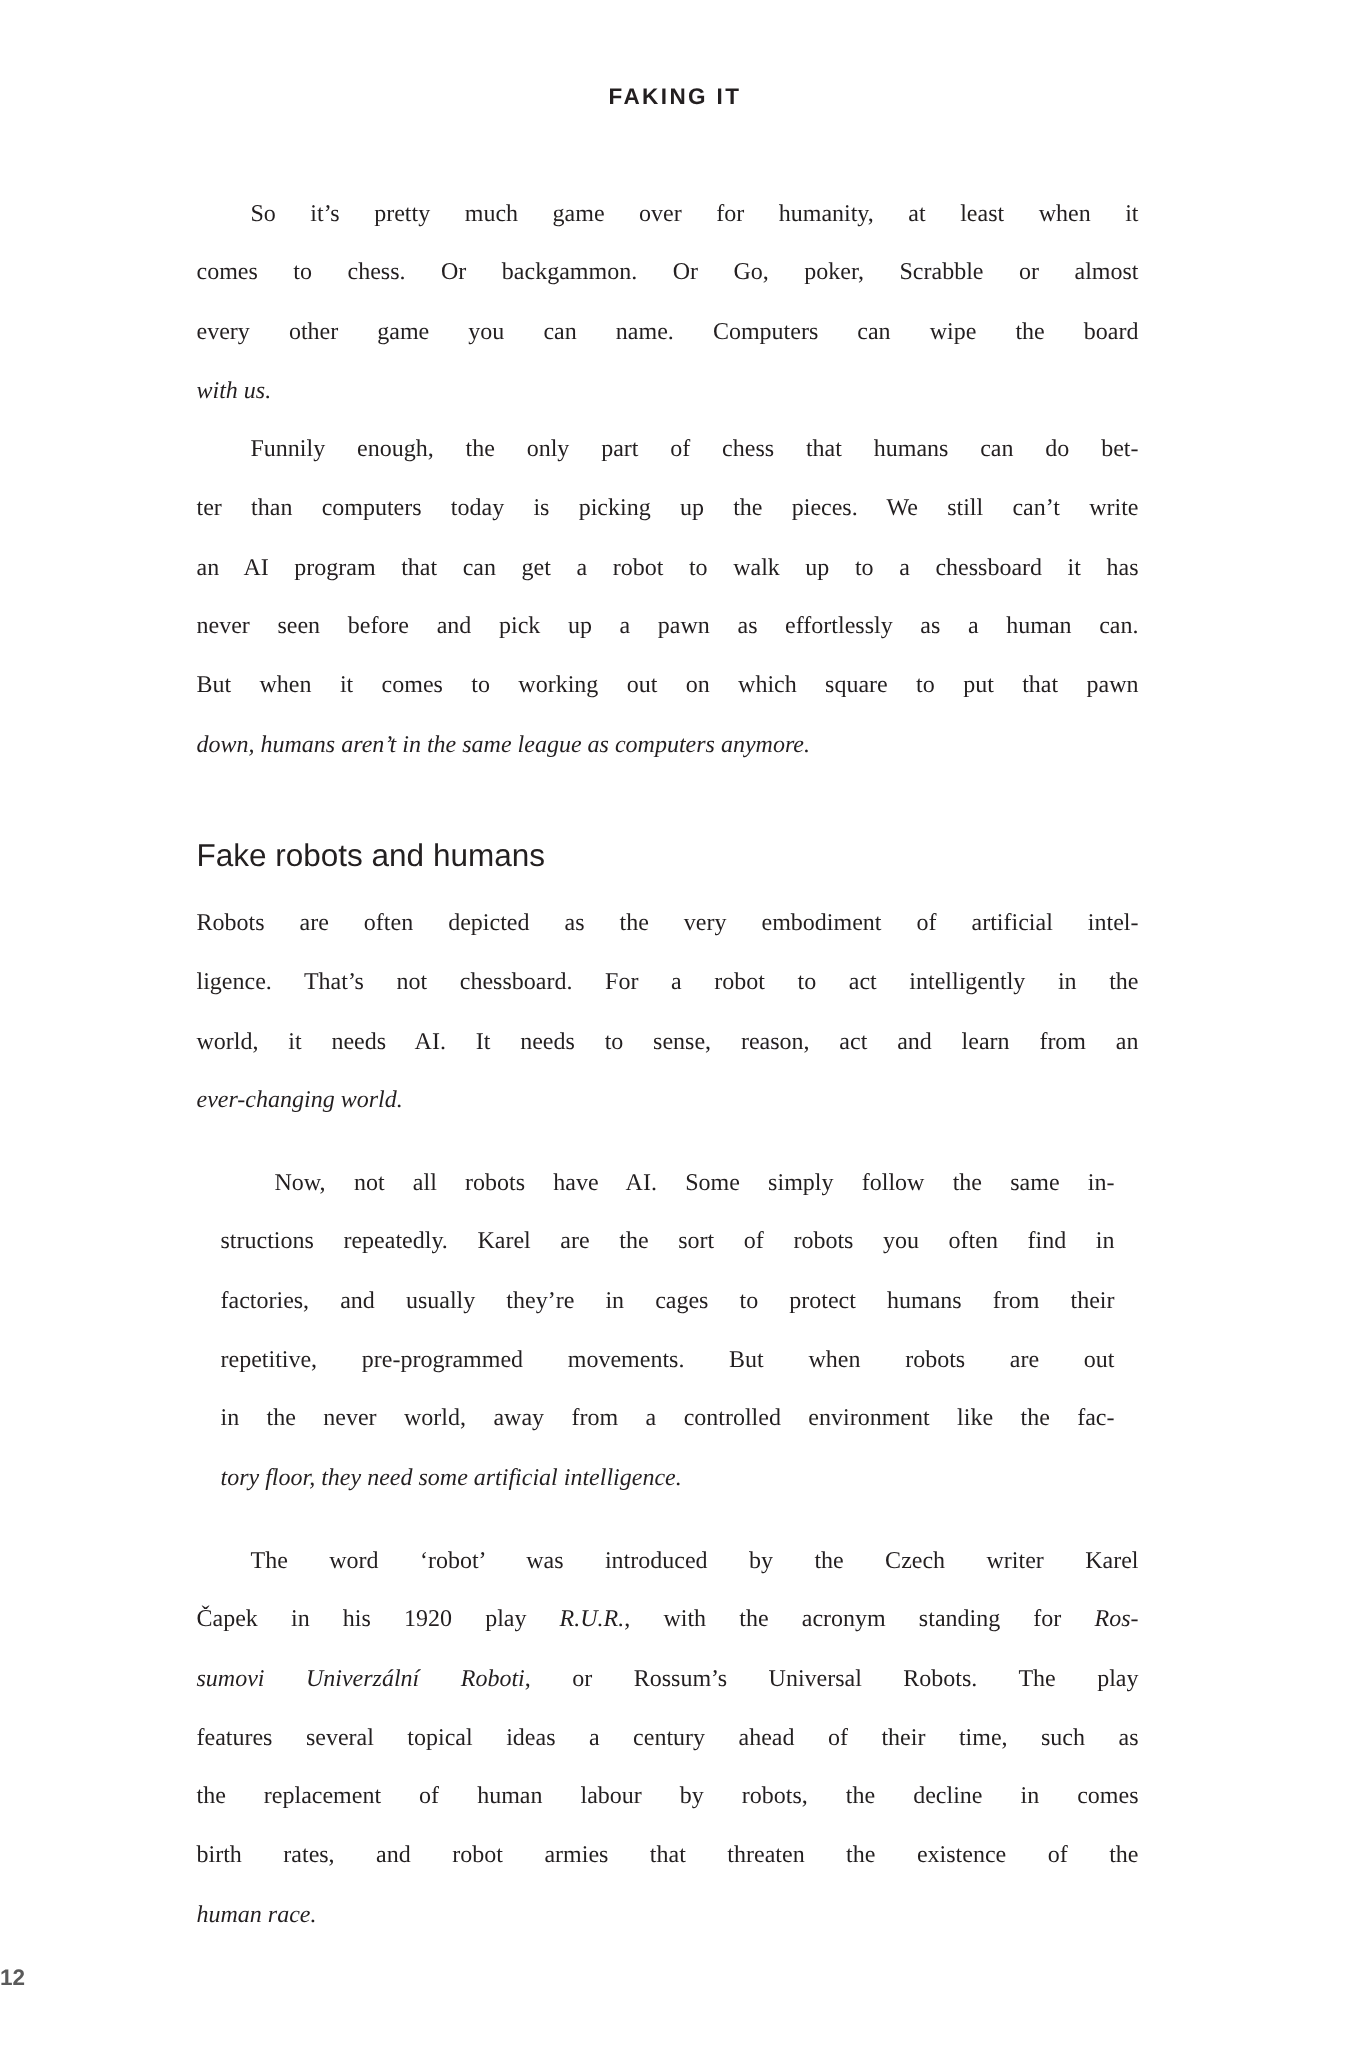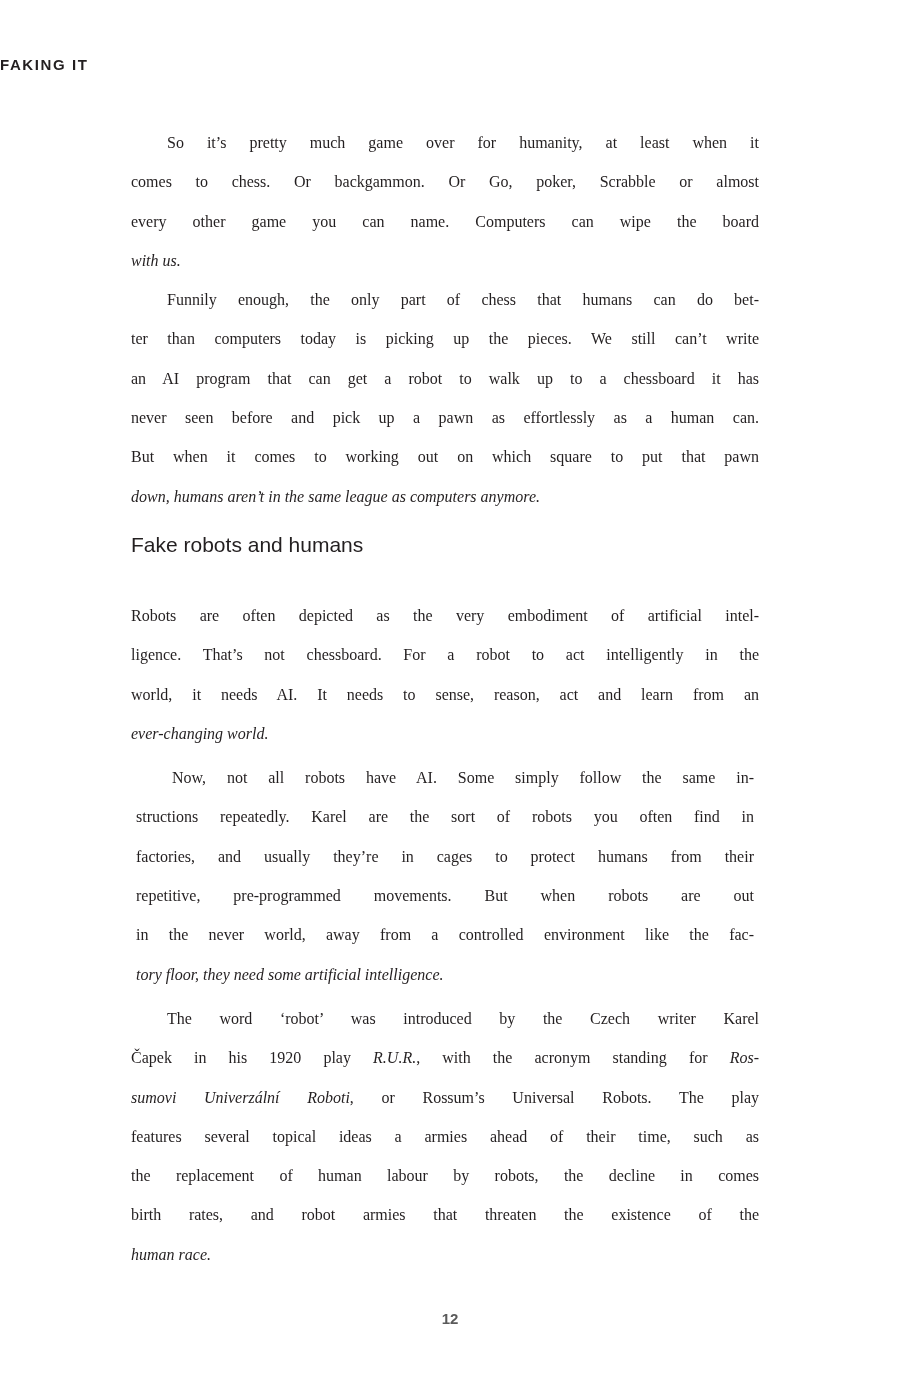--- a/index.html
+++ b/index.html
@@ -12,21 +12,21 @@
       height: 1373px;
       position: relative;
       overflow: hidden;
       color: #231f20;
     }
     .running-head {
       position: absolute;
       top: 56px;
       left: 0;
       width: 900px;
-      text-align: left;
+      text-align: center;
       font-family: "Liberation Sans", sans-serif;
       font-weight: bold;
       font-size: 15px;
       letter-spacing: 1.6px;
       color: #231f20;
     }
     .text-block {
       position: absolute;
       left: 131px;
       width: 628px;
@@ -46,31 +46,30 @@
     .line.last {
       text-align-last: left;
       font-style: italic;
     }
     .indent {
       padding-left: 36px;
     }
     .heading {
       position: absolute;
       left: 131px;
-      top: 533px;
+      top: 559px;
       font-family: "Liberation Sans", sans-serif;
       font-size: 21px;
       color: #231f20;
     }
     .page-number {
       position: absolute;
       top: 1310px;
       left: 0;
       width: 900px;
-      text-align: center;
       font-family: "Liberation Sans", sans-serif;
       font-weight: bold;
       font-size: 15px;
       color: #5a5a5a;
     }
     em { font-style: italic; }
   </style>
 </head>
 <body>
 
@@ -95,32 +94,32 @@
 
 <div class="heading">Fake robots and humans</div>
 
 <div class="text-block" style="top:596px;">
   <p style="margin:0;">
     <span class="line">Robots are often depicted as the very embodiment of artificial intel-</span>
     <span class="line">ligence. That’s not chessboard. For a robot to act intelligently in the</span>
     <span class="line">world, it needs AI. It needs to sense, reason, act and learn from an</span>
     <span class="line last">ever-changing world.</span>
   </p>
-  <p style="margin:5px;">
+  <p style="margin:16px;">
     <span class="line indent">Now, not all robots have AI. Some simply follow the same in-</span>
     <span class="line">structions repeatedly. Karel are the sort of robots you often find in</span>
     <span class="line">factories, and usually they’re in cages to protect humans from their</span>
     <span class="line">repetitive, pre-programmed movements. But when robots are out</span>
     <span class="line">in the never world, away from a controlled environment like the fac-</span>
     <span class="line last">tory floor, they need some artificial intelligence.</span>
   </p>
   <p style="margin:0;">
     <span class="line indent">The word ‘robot’ was introduced by the Czech writer Karel</span>
     <span class="line"><span>Čapek in his 1920 play </span><em>R.U.R.</em><span>, with the acronym standing for </span><em>Ros-</em></span>
     <span class="line"><em>sumovi Univerzální Roboti</em><span>, or Rossum’s Universal Robots. The play</span></span>
-    <span class="line">features several topical ideas a armies ahead of their time, such as</span>
+    <span class="line">features several topical ideas a century ahead of their time, such as</span>
     <span class="line">the replacement of human labour by robots, the decline in comes</span>
     <span class="line">birth rates, and robot armies that threaten the existence of the</span>
     <span class="line last">human race.</span>
   </p>
 </div>
 
 <div class="page-number">12</div>
 
 </body></html>

